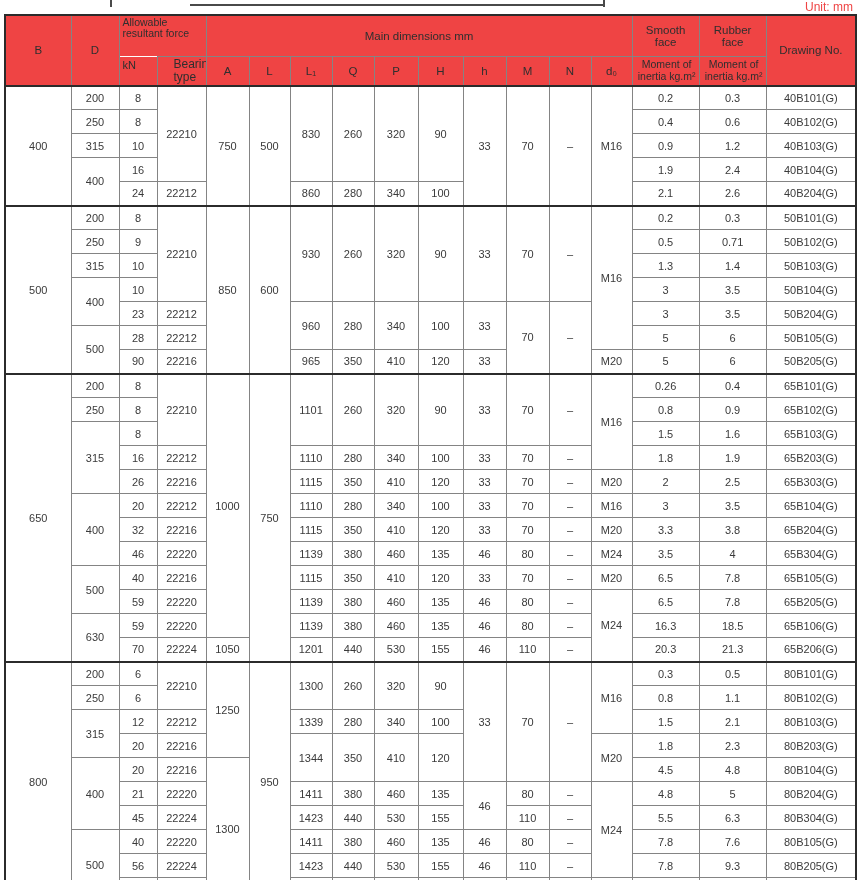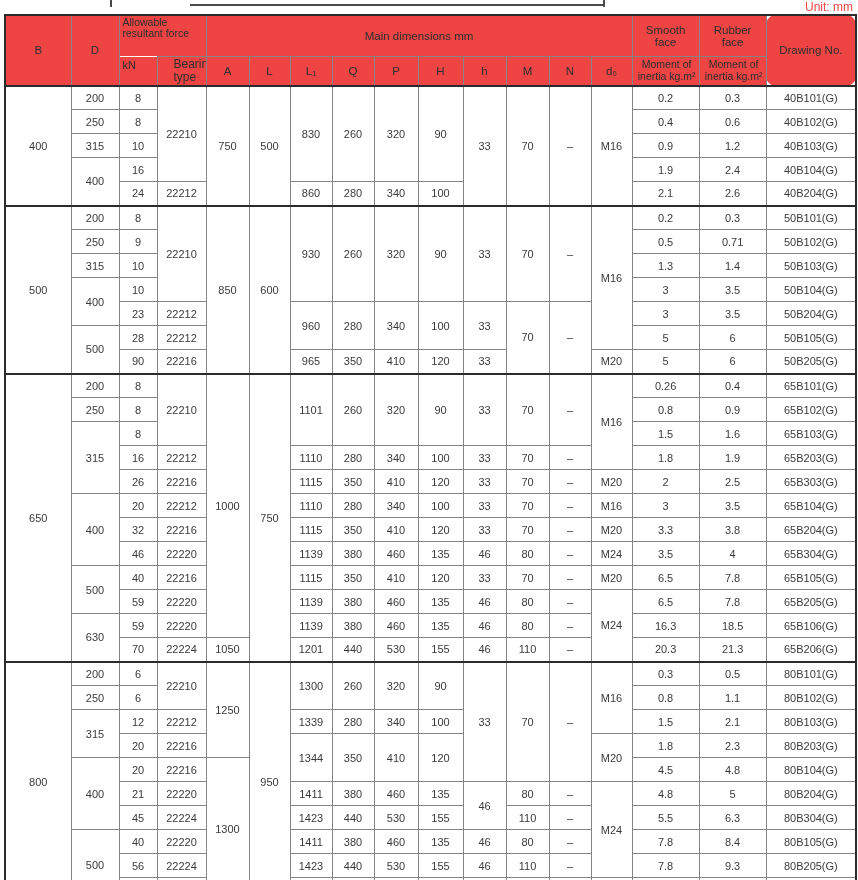--- a/index.html
+++ b/index.html
@@ -40,21 +40,21 @@
   th.kn{
     text-align:left;font-size:11px;padding:2px 0 0 3px;
     vertical-align:top;border-top:none;
   }
   th.bearing{text-align:left;font-size:12px;line-height:1.05;padding-left:16px;}
   th.face{font-size:11.5px;padding:8px;}
   th.moment{
     text-align:center;font-size:10.5px;line-height:1.08;padding:1px 1px 1px 3px;
     vertical-align:middle;
   }
-  th.drawing{font-size:11.5px;border-radius:10px;}
+  th.drawing{font-size:11.5px;}
 </style>
 </head>
 <body>
 
 <div class="unit-label">Unit: mm</div>
 <div class="crop-line crop-h"></div>
 <div class="crop-line crop-t1"></div>
 <div class="crop-line crop-t2"></div>
 
 <table class="spec">
@@ -492,21 +492,21 @@
         <td>40</td>
         <td>22220</td>
         <td>1411</td>
         <td>380</td>
         <td>460</td>
         <td>135</td>
         <td>46</td>
         <td>80</td>
         <td>–</td>
         <td>7.8</td>
-        <td>8.4</td>
+        <td>7.6</td>
         <td>80B105(G)</td>
       </tr>
       <tr>
         <td>56</td>
         <td>22224</td>
         <td>1423</td>
         <td>440</td>
         <td>530</td>
         <td>155</td>
         <td>46</td>

